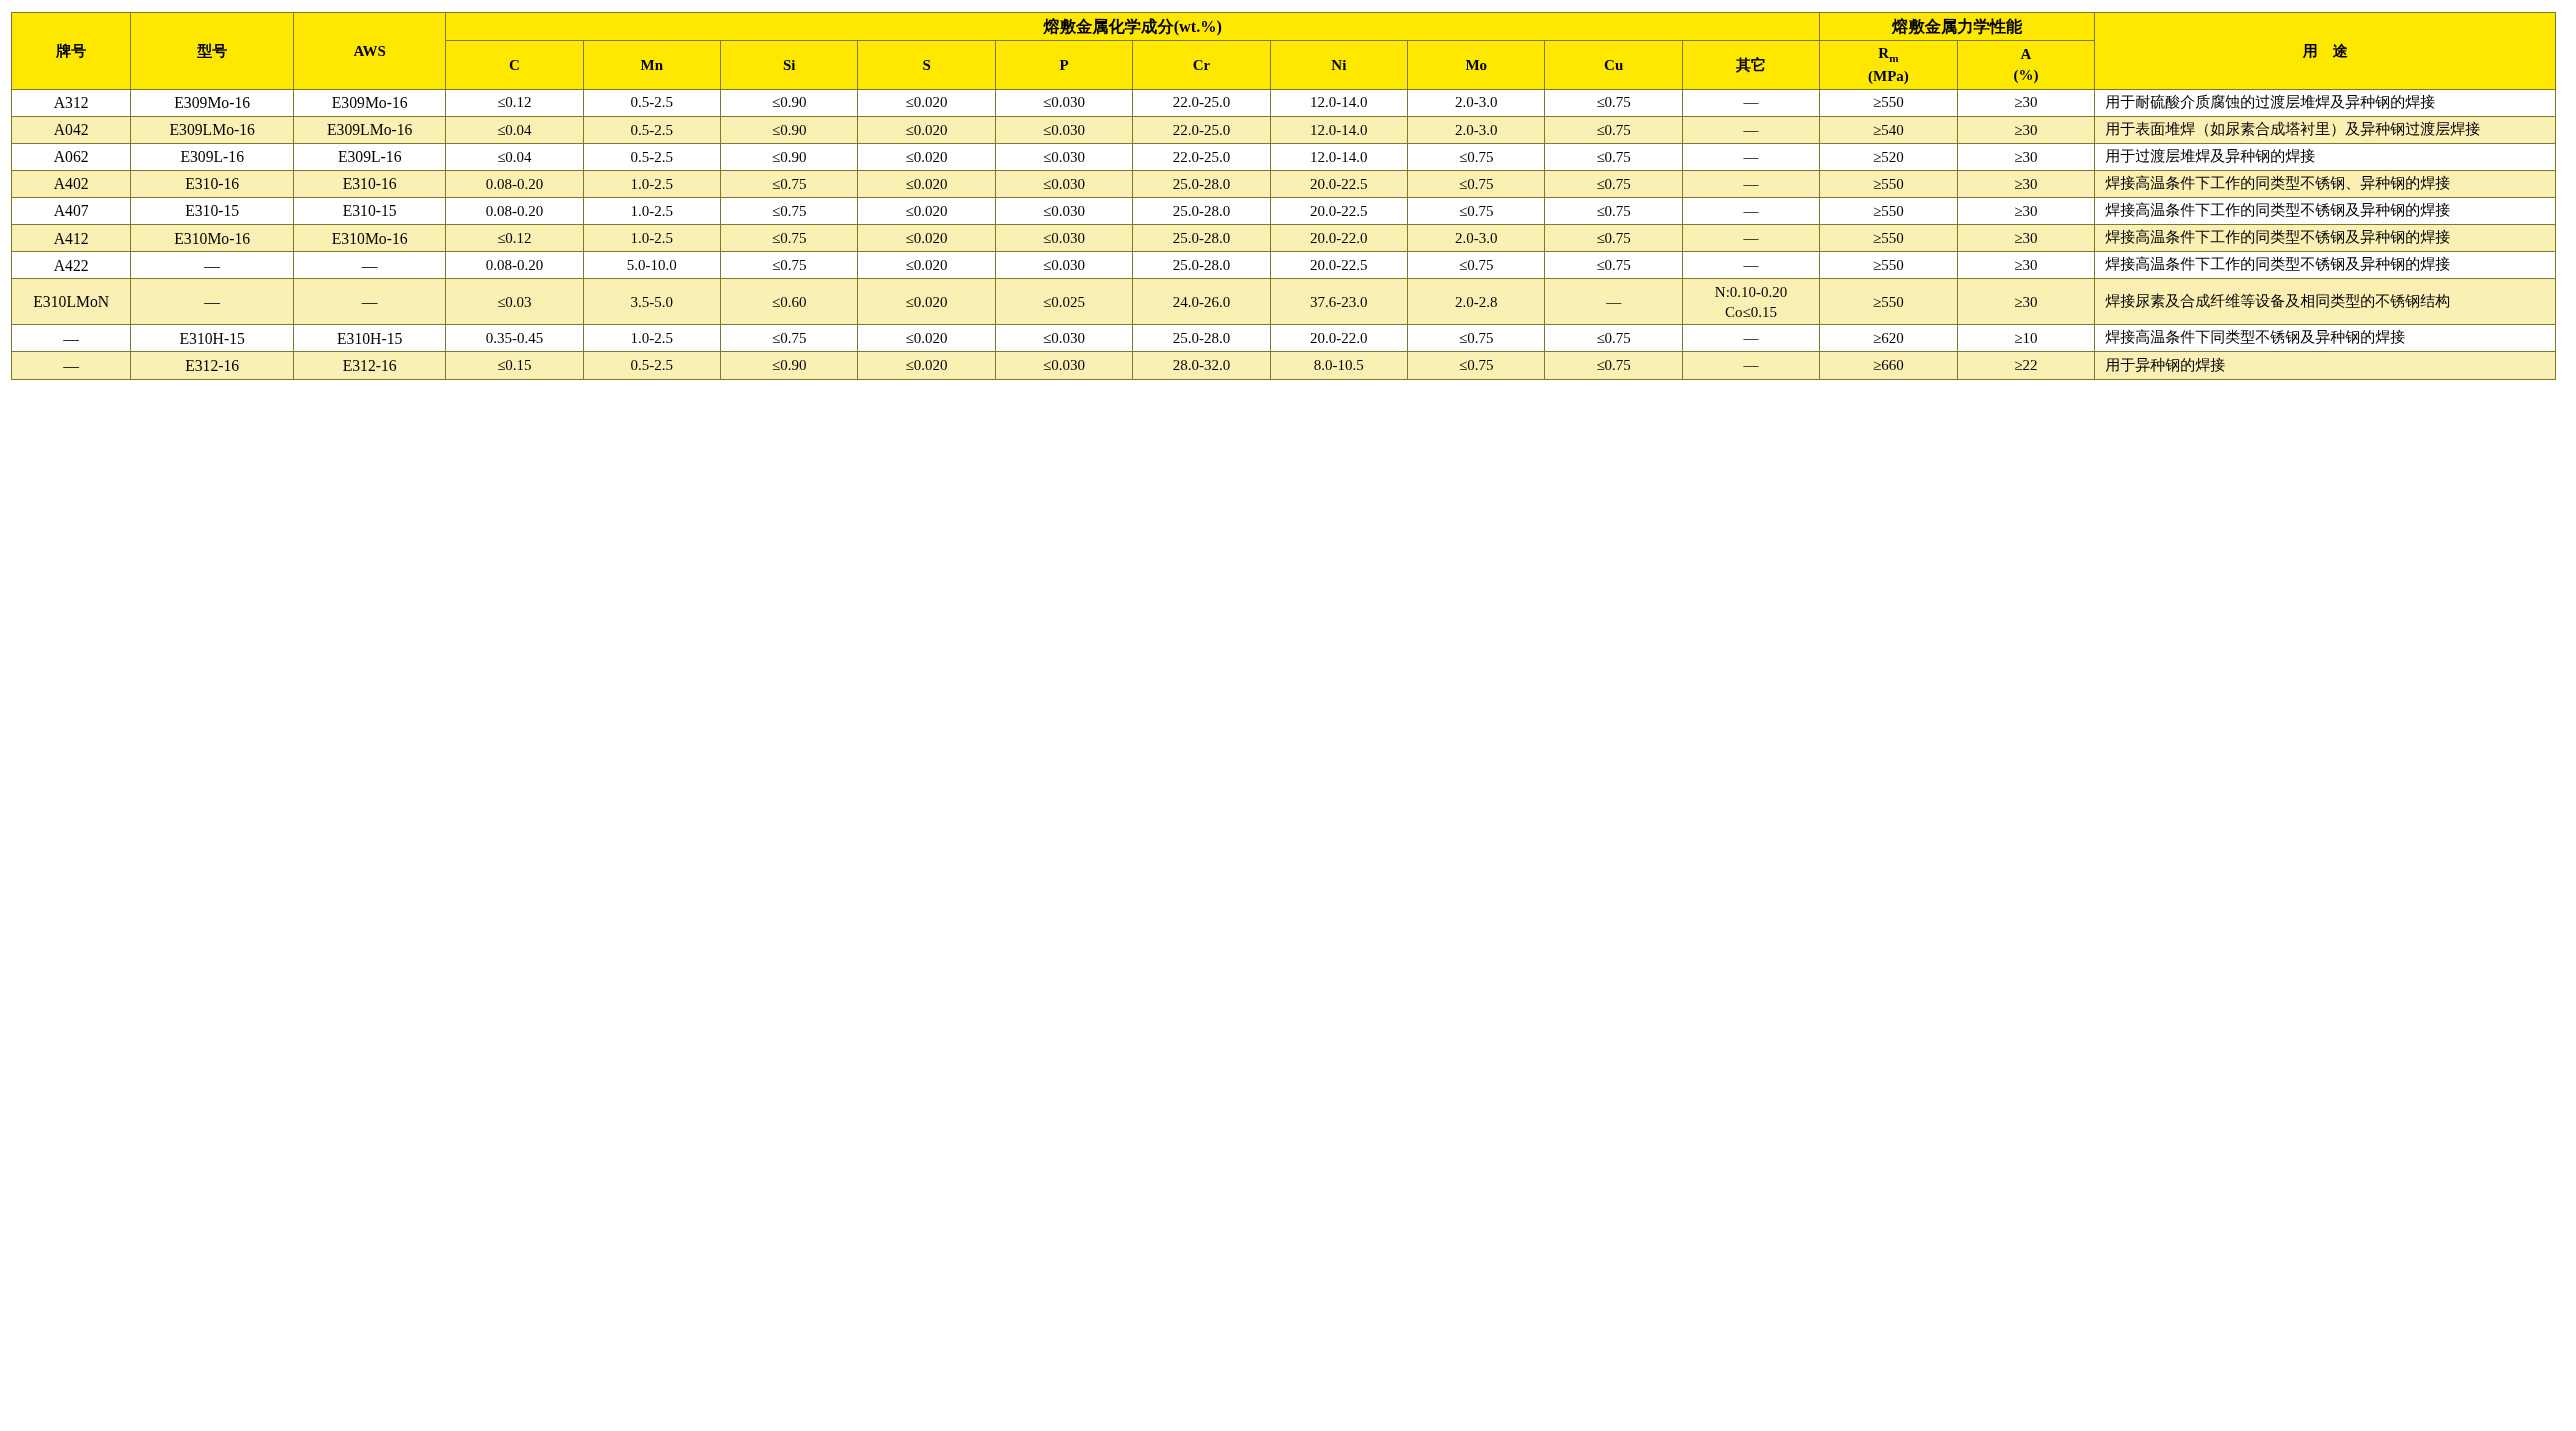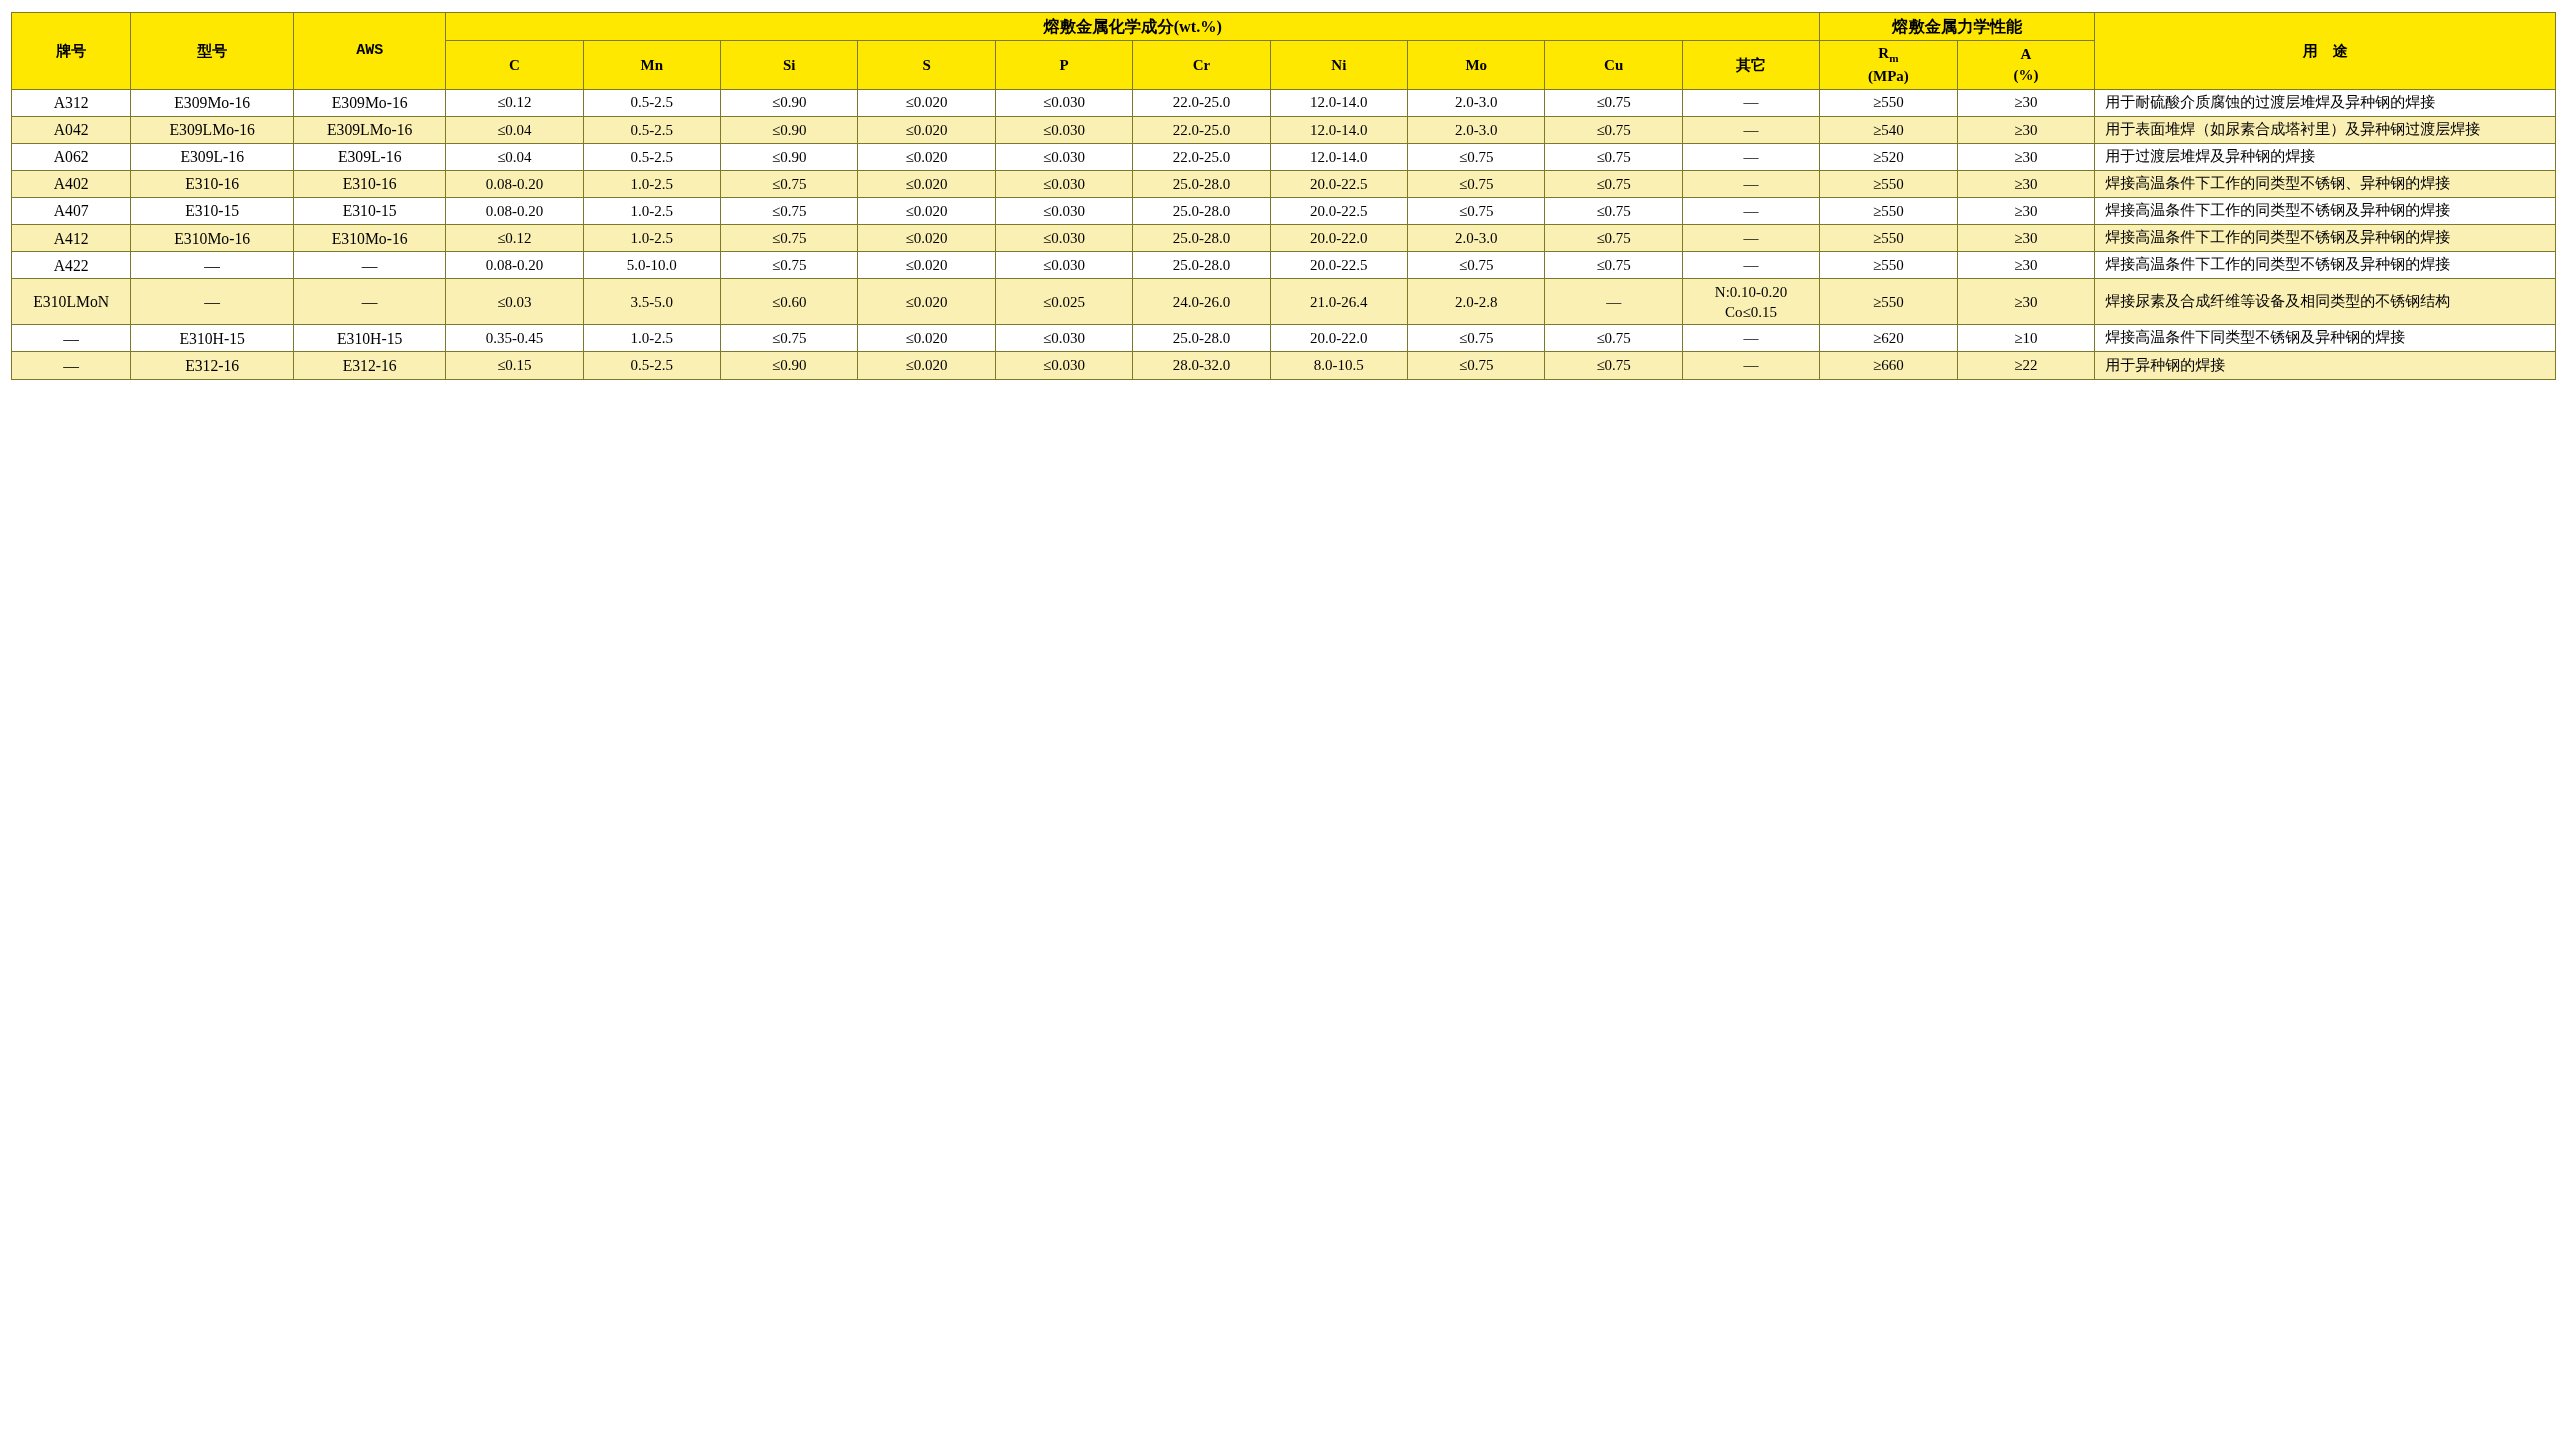--- a/index.html
+++ b/index.html
@@ -62,21 +62,21 @@
   .sub {
     font-size: 11.2px;
     vertical-align: sub;
   }
   .cell-multi {
     white-space: pre-line;
     line-height: 1.3;
   }
   th.h-brand { width: 119px; }
   th.h-model { width: 163px; }
-  th.h-aws { width: 152px; font-family: Liberation Mono, monospace; }
+  th.h-aws { width: 152px; }
   th.h-el { width: 112px; }
   th.h-other { width: 146px; }
   th.h-rm { width: 135px; }
   th.h-a { width: 90px; }
   th.h-use { width: 461px; }
 </style>
 </head>
 <body>
 
 <div id="sheet">
@@ -241,21 +241,21 @@
       <tr class="alt">
         <td class="brand">E310LMoN</td>
         <td class="model">—</td>
         <td class="aws">—</td>
         <td>≤0.03</td>
         <td>3.5-5.0</td>
         <td>≤0.60</td>
         <td>≤0.020</td>
         <td>≤0.025</td>
         <td>24.0-26.0</td>
-        <td>21.0-26.4</td>
+        <td>37.6-23.0</td>
         <td>2.0-2.8</td>
         <td>—</td>
         <td class="cell-multi">N:0.10-0.20
 Co≤0.15</td>
         <td>≥550</td>
         <td>≥30</td>
         <td class="use">焊接尿素及合成纤维等设备及相同类型的不锈钢结构</td>
       </tr>
       <tr class="plain">
         <td class="brand">—</td>

